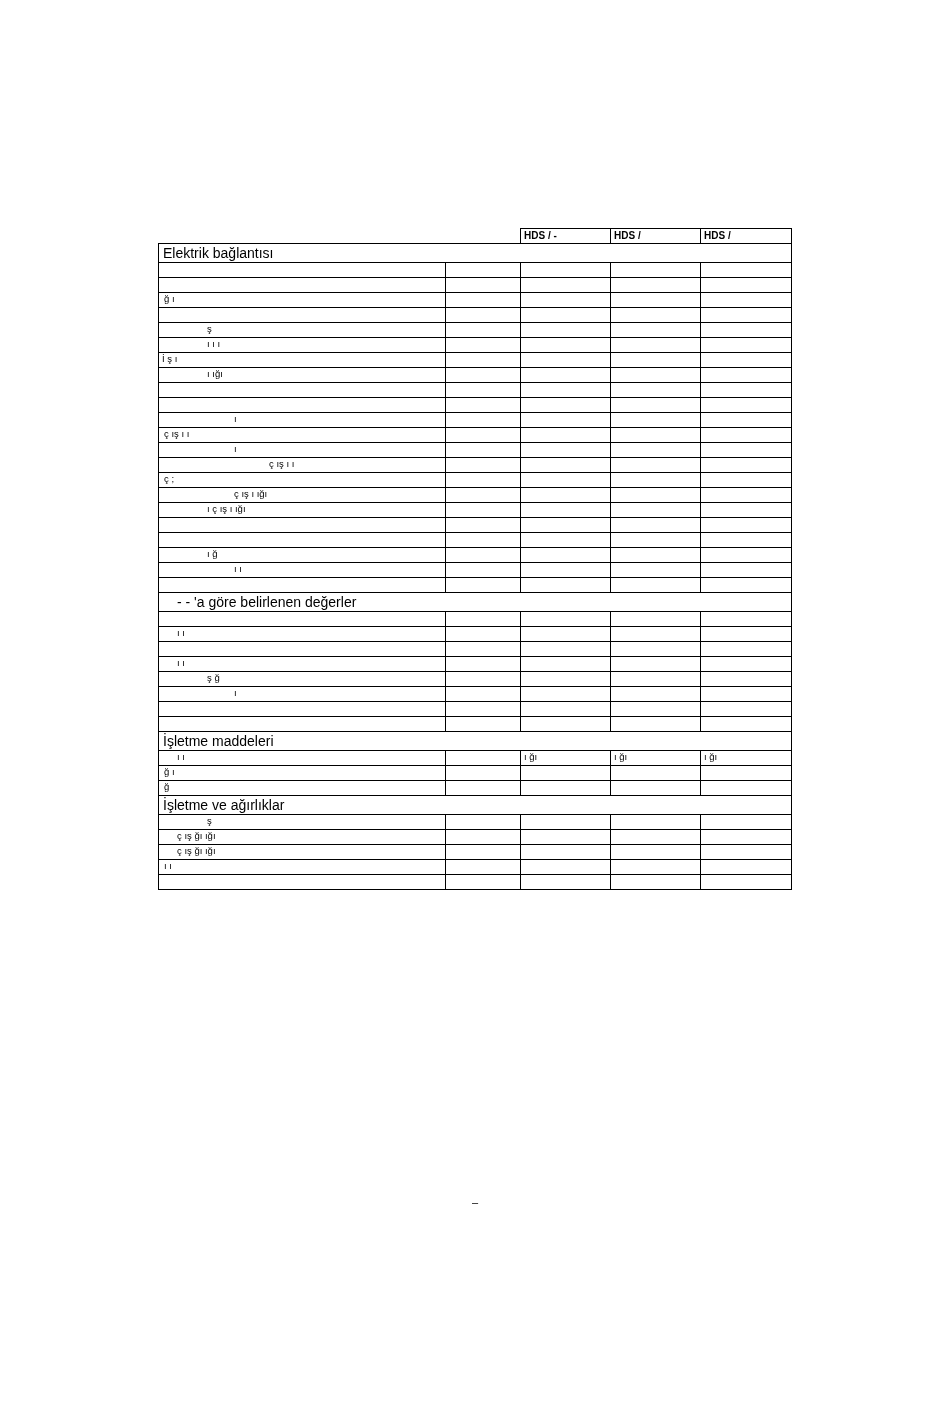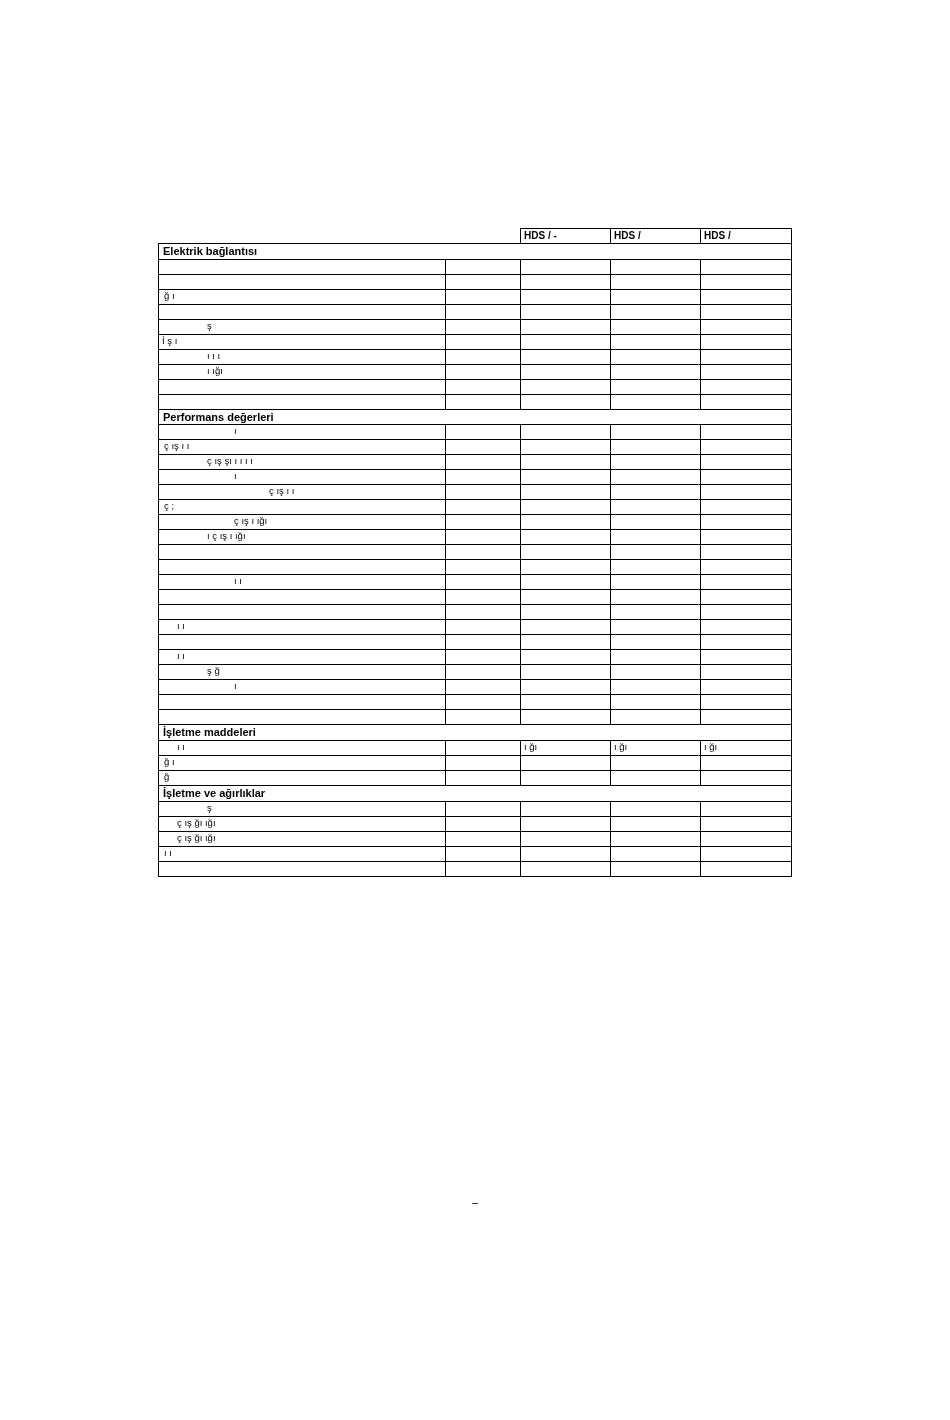--- a/index.html
+++ b/index.html
@@ -46,22 +46,22 @@
   col.c-v3    { width: 91px; }
 
   
   .hdr-blank { border: none !important; }
   .model-cell {
     font-weight: bold;
     font-size: 10px;
     padding-left: 5px;
   }
   .section td {
-    font-weight: bold;
-    font-size: 11px;
+    font-weight: normal;
+    font-size: 14px;
     padding: 1px 4px;
   }
   .indent1 { padding-left: 5px !important; margin-top: 46px; }
   .indent2 { padding-left: 18px !important; }
   .indent3 { padding-left: 48px !important; }
   .indent4 { padding-left: 75px !important; }
   .indent5 { padding-left: 110px !important; }
   .tall-2 { height: 30px; }
   .unit-cell { text-align: left; padding-left: 3px; }
   .val-cell { text-align: left; padding-left: 4px; }
@@ -127,140 +127,140 @@
           <td class="val-cell"></td>
         </tr>
         <tr>
           <td class="indent3">ş</td>
           <td class="unit-cell"></td>
           <td class="val-cell"></td>
           <td class="val-cell"></td>
           <td class="val-cell"></td>
         </tr>
         <tr>
+          <td class="indent3">ı ı ı</td>
+          <td class="unit-cell"></td>
+          <td class="val-cell"></td>
+          <td class="val-cell"></td>
+          <td class="val-cell"></td>
+        </tr>
+        <tr>
           <td class="indent0">İ                                 ş                                      ı</td>
           <td class="unit-cell"></td>
           <td class="val-cell"></td>
           <td class="val-cell"></td>
           <td class="val-cell"></td>
         </tr>
         <tr>
-          <td class="indent3">ı ı ı</td>
-          <td class="unit-cell"></td>
-          <td class="val-cell"></td>
-          <td class="val-cell"></td>
-          <td class="val-cell"></td>
-        </tr>
-        <tr>
           <td class="indent3">ı          ığı</td>
           <td class="unit-cell"></td>
           <td class="val-cell"></td>
           <td class="val-cell"></td>
           <td class="val-cell"></td>
         </tr>
         <tr>
           <td class="indent1 tall-2"></td>
           <td class="unit-cell tall-2"></td>
           <td class="val-cell tall-2"></td>
           <td class="val-cell tall-2"></td>
           <td class="val-cell tall-2"></td>
         </tr>
         <tr>
           <td class="indent1"></td>
           <td class="unit-cell"></td>
           <td class="val-cell"></td>
           <td class="val-cell"></td>
           <td class="val-cell"></td>
         </tr>
+        <tr>
+          <td class="indent4 tall-2">ı</td>
+          <td class="unit-cell tall-2"></td>
+          <td class="val-cell tall-2"></td>
+          <td class="val-cell tall-2"></td>
+          <td class="val-cell tall-2"></td>
+        </tr>
+        <tr>
+          <td class="indent1">ç   ış        ı  ı</td>
+          <td class="unit-cell"></td>
+          <td class="val-cell"></td>
+          <td class="val-cell"></td>
+          <td class="val-cell"></td>
+        </tr>
+        <tr>
+          <td class="indent4 tall-2">ı</td>
+          <td class="unit-cell tall-2"></td>
+          <td class="val-cell tall-2"></td>
+          <td class="val-cell tall-2"></td>
+          <td class="val-cell tall-2"></td>
+        </tr>
+        <tr>
+          <td class="indent5">ç   ış           ı   ı</td>
+          <td class="unit-cell"></td>
+          <td class="val-cell"></td>
+          <td class="val-cell"></td>
+          <td class="val-cell"></td>
+        </tr>
+        <tr>
+          <td class="indent1">ç          ;</td>
+          <td class="unit-cell"></td>
+          <td class="val-cell"></td>
+          <td class="val-cell"></td>
+          <td class="val-cell"></td>
+        </tr>
+        <tr>
+          <td class="indent4">ç   ış      ı      ığı</td>
+          <td class="unit-cell"></td>
+          <td class="val-cell"></td>
+          <td class="val-cell"></td>
+          <td class="val-cell"></td>
+        </tr>
+        <tr>
+          <td class="indent3">ı          ç   ış      ı      ığı</td>
+          <td class="unit-cell"></td>
+          <td class="val-cell"></td>
+          <td class="val-cell"></td>
+          <td class="val-cell"></td>
+        </tr>
+        <tr>
+          <td class="indent1 tall-2"></td>
+          <td class="unit-cell tall-2"></td>
+          <td class="val-cell tall-2"></td>
+          <td class="val-cell tall-2"></td>
+          <td class="val-cell tall-2"></td>
+        </tr>
+        <tr>
+          <td class="indent1"></td>
+          <td class="unit-cell"></td>
+          <td class="val-cell"></td>
+          <td class="val-cell"></td>
+          <td class="val-cell"></td>
+        </tr>
+        <tr>
+          <td class="indent3">ı         ğ</td>
+          <td class="unit-cell"></td>
+          <td class="val-cell"></td>
+          <td class="val-cell"></td>
+          <td class="val-cell"></td>
+        </tr>
+        <tr>
+          <td class="indent4 tall-2">ı ı</td>
+          <td class="unit-cell tall-2"></td>
+          <td class="val-cell tall-2"></td>
+          <td class="val-cell tall-2"></td>
+          <td class="val-cell tall-2"></td>
+        </tr>
+        <tr>
+          <td class="indent1"></td>
+          <td class="unit-cell"></td>
+          <td class="val-cell"></td>
+          <td class="val-cell"></td>
+          <td class="val-cell"></td>
+        </tr>
         <tr class="section">
-          <td colspan="5">Performans değerleri</td>
-        </tr>
-        <tr>
-          <td class="indent4 tall-2">ı</td>
-          <td class="unit-cell tall-2"></td>
-          <td class="val-cell tall-2"></td>
-          <td class="val-cell tall-2"></td>
-          <td class="val-cell tall-2"></td>
-        </tr>
-        <tr>
-          <td class="indent1">ç   ış        ı  ı</td>
-          <td class="unit-cell"></td>
-          <td class="val-cell"></td>
-          <td class="val-cell"></td>
-          <td class="val-cell"></td>
-        </tr>
-        <tr>
-          <td class="indent3">ç   ış      şı ı     ı   ı                    ı</td>
-          <td class="unit-cell"></td>
-          <td class="val-cell"></td>
-          <td class="val-cell"></td>
-          <td class="val-cell"></td>
-        </tr>
-        <tr>
-          <td class="indent4 tall-2">ı</td>
-          <td class="unit-cell tall-2"></td>
-          <td class="val-cell tall-2"></td>
-          <td class="val-cell tall-2"></td>
-          <td class="val-cell tall-2"></td>
-        </tr>
-        <tr>
-          <td class="indent5">ç   ış           ı   ı</td>
-          <td class="unit-cell"></td>
-          <td class="val-cell"></td>
-          <td class="val-cell"></td>
-          <td class="val-cell"></td>
-        </tr>
-        <tr>
-          <td class="indent1">ç          ;</td>
-          <td class="unit-cell"></td>
-          <td class="val-cell"></td>
-          <td class="val-cell"></td>
-          <td class="val-cell"></td>
-        </tr>
-        <tr>
-          <td class="indent4">ç   ış      ı      ığı</td>
-          <td class="unit-cell"></td>
-          <td class="val-cell"></td>
-          <td class="val-cell"></td>
-          <td class="val-cell"></td>
-        </tr>
-        <tr>
-          <td class="indent3">ı          ç   ış      ı      ığı</td>
-          <td class="unit-cell"></td>
-          <td class="val-cell"></td>
-          <td class="val-cell"></td>
-          <td class="val-cell"></td>
-        </tr>
-        <tr>
-          <td class="indent1 tall-2"></td>
-          <td class="unit-cell tall-2"></td>
-          <td class="val-cell tall-2"></td>
-          <td class="val-cell tall-2"></td>
-          <td class="val-cell tall-2"></td>
-        </tr>
-        <tr>
-          <td class="indent1"></td>
-          <td class="unit-cell"></td>
-          <td class="val-cell"></td>
-          <td class="val-cell"></td>
-          <td class="val-cell"></td>
-        </tr>
-        <tr>
-          <td class="indent4 tall-2">ı ı</td>
-          <td class="unit-cell tall-2"></td>
-          <td class="val-cell tall-2"></td>
-          <td class="val-cell tall-2"></td>
-          <td class="val-cell tall-2"></td>
-        </tr>
-        <tr>
-          <td class="indent1"></td>
-          <td class="unit-cell"></td>
-          <td class="val-cell"></td>
-          <td class="val-cell"></td>
-          <td class="val-cell"></td>
+          <td colspan="5" class="indent2">-  -      'a göre belirlenen değerler</td>
         </tr>
         <tr>
           <td class="indent1"></td>
           <td class="unit-cell"></td>
           <td class="val-cell"></td>
           <td class="val-cell"></td>
           <td class="val-cell"></td>
         </tr>
         <tr>
           <td class="indent2">ı  ı</td>

